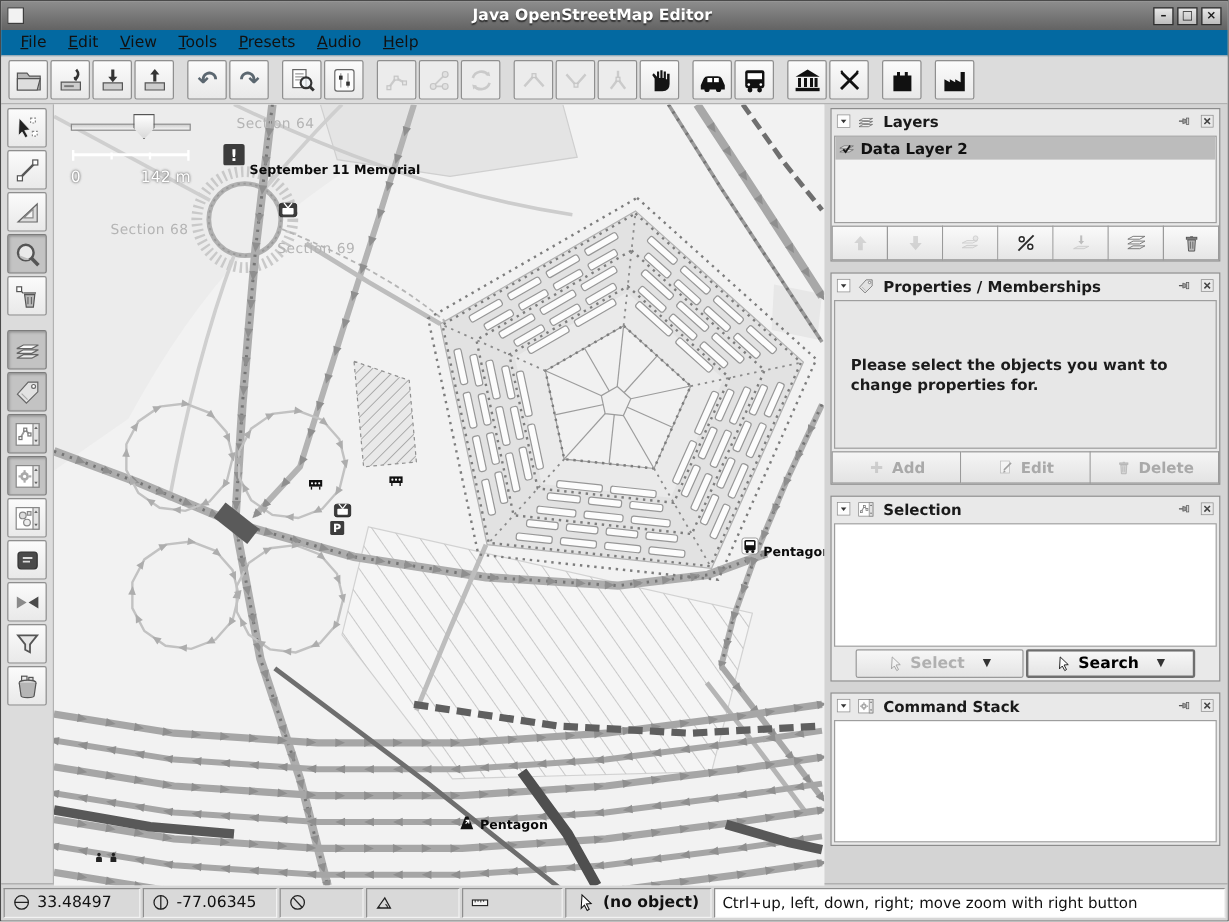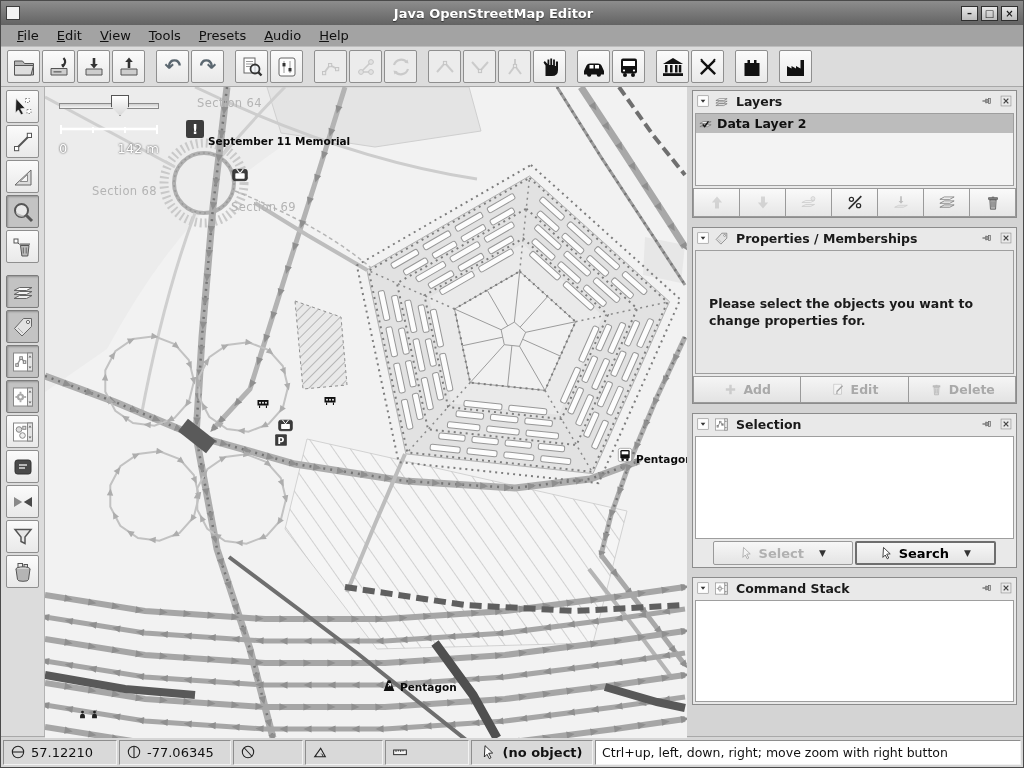--- a/index.html
+++ b/index.html
@@ -7,21 +7,21 @@
   .win { width:1024px; height:768px; background:#d6d6d6; border:1px solid #4a4a4a; display:flex; flex-direction:column; }
 
   
   .titlebar { height:24px; background:linear-gradient(#8d8d8d,#636363); display:flex; align-items:center; padding:0 5px; flex:none; }
   .ticon { width:14px; height:14px; background:#f2f2f2; border:1px solid #3d3d3d; margin-right:6px; }
   .ttitle { flex:1; text-align:center; color:#fff; font-weight:bold; font-size:13px; text-shadow:0 1px 1px #333; }
   .tbtns { display:flex; gap:3px; }
   .tbtn { width:17px; height:15px; background:linear-gradient(#e8e8e8,#bdbdbd); border:1px solid #2f2f2f; font-size:10px; line-height:13px; text-align:center; color:#1a1a1a; font-weight:bold; }
 
   
-  .menubar { height:22px; background:#a3a3a3; border-bottom:1px solid #bdbdbd; display:flex; align-items:center; padding:0 8px; gap:2px; flex:none; }
+  .menubar { height:22px; background:#0369a1; border-bottom:1px solid #bdbdbd; display:flex; align-items:center; padding:0 8px; gap:2px; flex:none; }
   .menu-item { font-size:13px; color:#111; padding:2px 8px; }
 
   
   .toolbar { height:40px; background:#dcdcdc; border-bottom:1px solid #a8a8a8; display:flex; align-items:center; padding:0 5px; flex:none; }
   button { font:inherit; }
   .tb-btn,.lb-btn { width:33px; height:33px; background:linear-gradient(#fbfbfb,#e9e9e9); border:1px solid #8f8f8f; border-radius:2px; display:flex; align-items:center; justify-content:center; margin:0 1px; padding:0; }
   .tb-sep { width:9px; height:30px; display:inline-block; }
   .ic { width:24px; height:24px; display:block; }
   .disabled { background:#ececec; }
   .disabled .ic { opacity:.33; }
@@ -989,21 +989,21 @@
         <div class="cbody"></div>
       </div>
     </div>
   </div>
 
   <div class="status">
     <span class="sfield w" style="width:114px">
       <svg class="ic">
           <use href="#i-lat"></use>
         </svg>
-      <span>57.12210</span>
+      <span>33.48497</span>
     </span>
     <span class="sfield w" style="width:112px">
       <svg class="ic">
           <use href="#i-lon"></use>
         </svg>
       <span>-77.06345</span>
     </span>
     <span class="sfield w" style="width:70px">
       <svg class="ic">
           <use href="#i-head"></use>

